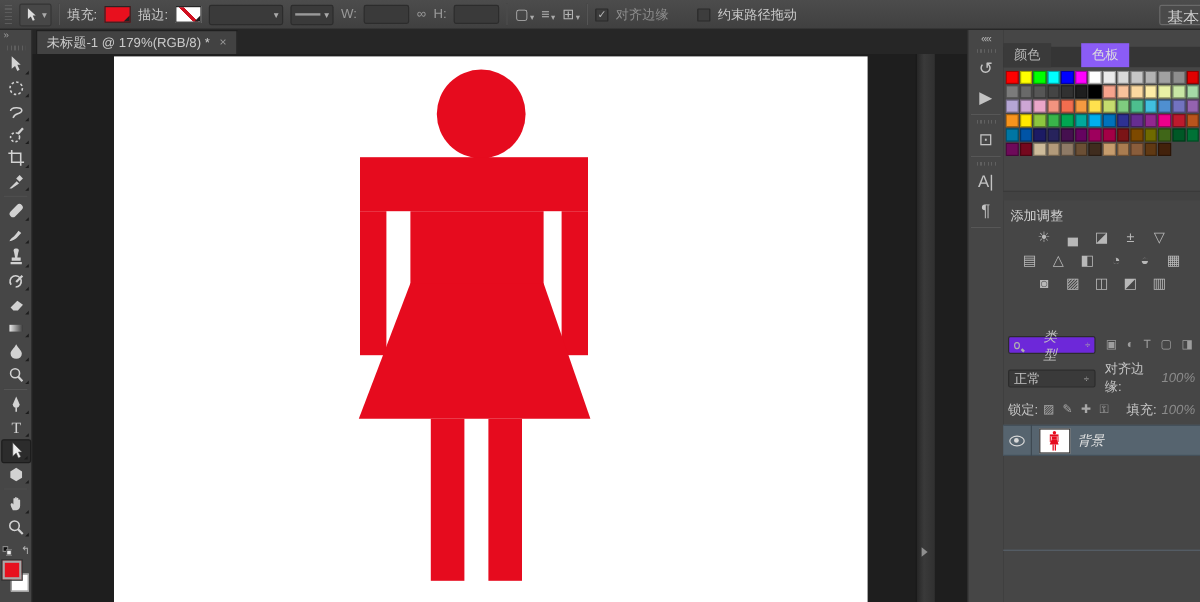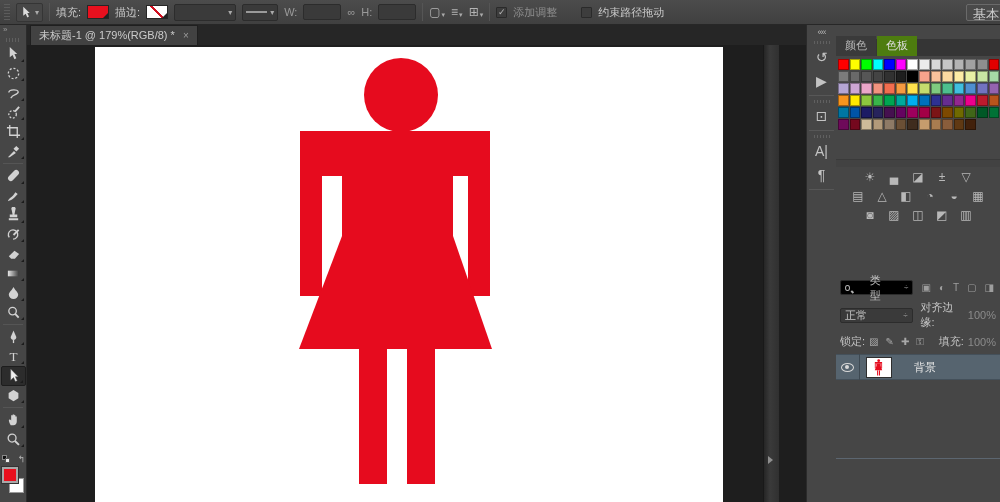--- a/index.html
+++ b/index.html
@@ -76,56 +76,56 @@
   .strip-grip { width:16px; height:3px; margin:4px auto 2px;
     background:repeating-linear-gradient(90deg,#606060 0 1px, transparent 1px 3px); }
   .strip-icon { width:26px; height:22px; margin:2px auto; display:flex; align-items:center;
     justify-content:center; color:#c3c3c3; font-size:14px; cursor:pointer; }
   .strip-div { height:1px; background:#333; border-bottom:1px solid #575757; margin:3px 2px; }
 
   
   #panels { position:absolute; left:836px; top:25px; width:164px; height:477px; background:#464646; }
   .panel-tabs { display:flex; gap:1px; background:#353535; height:17px; align-items:flex-end; }
   .panel-tab { padding:2px 9px 3px; background:#3a3a3a; color:#b5b5b5; white-space:nowrap; cursor:pointer; }
-  .panel-tab.active { background:#4d7c0f; color:#dedede; }
+  .panel-tab.active { background:#8b5cf6; color:#dedede;margin-left:24px; }
   #swatches-panel { position:absolute; left:0; top:14px; width:164px; height:129px; }
   #swatch-grid { position:absolute; left:2px; top:20px; width:162px; height:74px; overflow:hidden; }
   .swatch-row { display:flex; height:12px; }
   .swatch { width:11px; height:11px; margin:0 1px 1px 0; border:1px solid rgba(0,0,0,.35); cursor:pointer; }
   #swatches-footer { position:absolute; left:0; top:120px; width:164px; height:8px;
     border-top:1px solid #3a3a3a; background:#424242; }
 
   #adjustments-panel { position:absolute; left:0; top:143px; width:164px; height:109px; }
   #adj-heading { padding:4px 6px 2px; color:#d2d2d2; }
   .adj-row { display:flex; justify-content:center; gap:7px; padding:2px 0; }
   .adj-icon { width:17px; height:15px; color:#b8b8b8; font-size:12px; line-height:15px;
     text-align:center; cursor:pointer; }
 
   #layers-panel { position:absolute; left:0; top:252px; width:164px; height:225px; }
   #filter-row { display:flex; align-items:center; gap:4px; padding:3px 4px; }
-  #kind-dd { display:flex; align-items:center; gap:20px; background:#000000;
-    border:1px solid #2c2c2c; border-radius:2px; height:15px; padding:0 4px; color:#c5c5c5; cursor:pointer; }
+  #kind-dd { display:flex; align-items:center; gap:20px; background:#6d28d9;
+    border:1px solid #2c2c2c; border-radius:2px; height:15px; padding:0 4px; color:#c5c5c5; cursor:pointer;font-style:italic; }
   .lens { width:6px; height:6px; border:1.5px solid #b0b0b0; border-radius:50%; position:relative; }
   .lens:after { content:""; position:absolute; left:5px; top:5px; width:3px; height:1.5px;
     background:#b0b0b0; transform:rotate(45deg); }
   .filter-ico { color:#9e9e9e; font-size:10px; cursor:pointer; }
   #blend-row,#lock-row { display:flex; align-items:center; gap:4px; padding:2px 4px; color:#c5c5c5; }
   #blend-dd { width:78px; height:15px; background:#3a3a3a; border:1px solid #2c2c2c; border-radius:2px;
     display:flex; align-items:center; justify-content:space-between; padding:0 4px; cursor:pointer; }
-  .dim-val { color:#8b8b8b; }
+  .dim-val { color:#8b8b8b;font-style:italic; }
   .lock-ico { color:#a8a8a8; font-size:10px; cursor:pointer; }
   #layer-row { display:flex; align-items:center; height:26px; margin-top:3px;
     background:#56646f; border-top:1px solid #44505a; border-bottom:1px solid #44505a; cursor:pointer; }
   #eye-box { width:24px; height:26px; border-right:1px solid #3e4952;
     display:flex; align-items:center; justify-content:center; }
   .eye { width:13px; height:9px; border:1.5px solid #d8d8d8; border-radius:50%; position:relative; }
   .eye:after { content:""; position:absolute; left:3px; top:1.5px; width:4px; height:4px;
     background:#d8d8d8; border-radius:50%; }
   #layer-thumb { width:26px; height:21px; background:#fff; border:1px solid #2e2e2e; margin:0 6px 0 6px; }
-  #layer-name { color:#e4e4e4;margin-left:16px; }
+  #layer-name { font-style:italic; color:#e4e4e4; }
   .panel-line { position:absolute; left:0; width:164px; height:1px; background:#333;
     border-bottom:1px solid #5c6670; }
 </style>
 </head>
 <body>
 
 <div id="options-bar">
   <div class="grip"></div>
   <div class="tool-preview">
     <svg width="13" height="13" viewBox="0 0 16 16">
@@ -153,21 +153,21 @@
   <input class="field" value="" style="">
   <span class="opt-label" style="color:#9a9a9a">∞</span>
   <span class="opt-label" style="color:#9a9a9a">H:</span>
   <input class="field" value="" style="">
   <div class="vsep"></div>
   <div class="mini-btn">▢<span class="caret">▾</span></div>
   <div class="mini-btn">≡<span class="caret">▾</span></div>
   <div class="mini-btn">⊞<span class="caret">▾</span></div>
   <div class="vsep"></div>
   <span class="checkbox">✓</span>
-  <span class="opt-label" style="color:#8d8d8d">添加调整</span>
+  <span class="opt-label" style="color:#8d8d8d">对齐边缘</span>
   <span style="width:12px"></span>
   <span class="checkbox"></span>
   <span class="opt-label">约束路径拖动</span>
   <button id="workspace-btn">基本</button>
 </div>
 
 <div id="left-toolbar">
   <div id="toolbar-header">»</div>
   <div id="toolbar-grip"></div>
   <div id="tools-container">
@@ -470,20 +470,21 @@
           <div class="swatch" style="background: rgb(96, 57, 19);"></div>
           <div class="swatch" style="background: rgb(66, 33, 11);"></div>
           <div class="swatch" style="visibility: hidden;"></div>
           <div class="swatch" style="visibility: hidden;"></div>
         </div>
       </div>
     <div id="swatches-footer"></div>
   </div>
 
   <div id="adjustments-panel">
+    <div id="adj-heading">添加调整</div>
     <div id="adj-rows">
         <div class="adj-row">
           <div class="adj-icon">☀</div>
           <div class="adj-icon">▄</div>
           <div class="adj-icon">◪</div>
           <div class="adj-icon">±</div>
           <div class="adj-icon">▽</div>
         </div>
         <div class="adj-row">
           <div class="adj-icon">▤</div>

